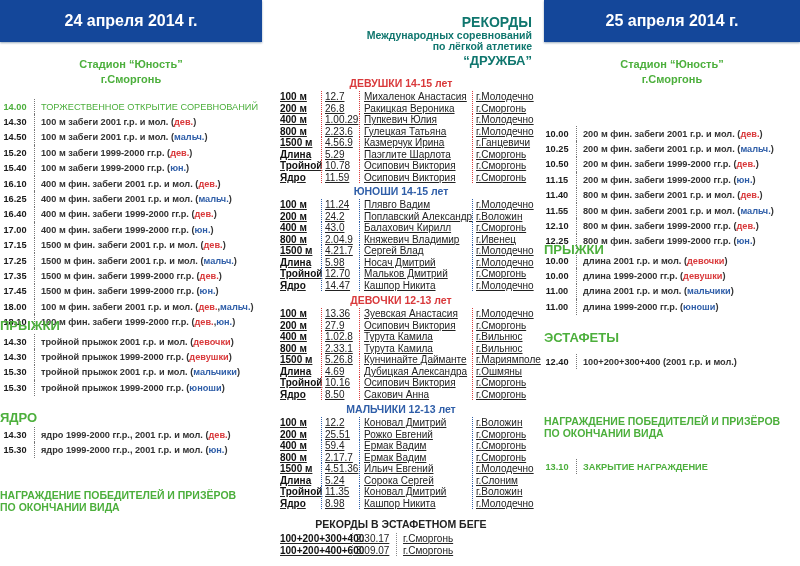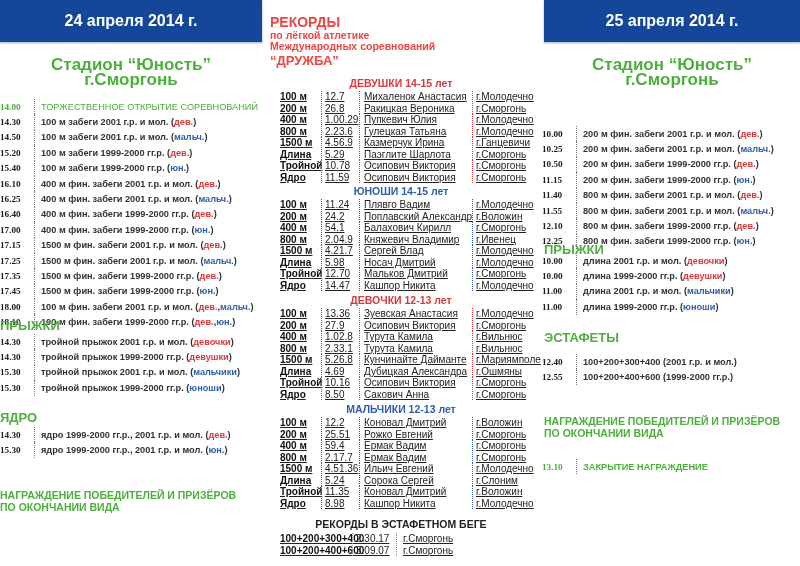--- a/index.html
+++ b/index.html
@@ -12,38 +12,38 @@
 
   .date-banner {
     position: absolute; top: 0; height: 42px; background: #14479a;
     color: #fff; font-weight: bold; font-size: 16px;
     display: flex; align-items: center; justify-content: center;
     box-shadow: 0 1px 2px #9ab;
   }
   #col-left .date-banner { left: 0; width: 262px; }
   #col-right .date-banner { left: 12px; width: 256px; }
 
-  .venue { position: absolute; text-align: center; color: #4caf3c; font-weight: bold; font-size: 17px; line-height: 15px; }
+  .venue { position: absolute; text-align: center; color: #4caf3c; font-weight: bold; font-size: 11px; line-height: 15px; }
   #col-left .venue { top: 57px; left: 0; width: 262px; }
   #col-right .venue { top: 57px; left: 12px; width: 256px; }
 
   .sched { position: absolute; font-size: 9.2px; }
   .sched-row { display: flex; height: 15.4px; align-items: center; white-space: nowrap; }
-  .sched-time { width: 34px; text-align: left; font-weight: bold; color: #1a1a1a; padding-right: 4px; font-family: Liberation Serif, serif; }
+  .sched-time { width: 34px; text-align: center; font-weight: bold; color: #1a1a1a; padding-right: 4px; }
   .sched-text { border-left: 1px dotted #777; padding-left: 6px; height: 100%; display: flex; align-items: center; color: #333; font-weight: bold; }
   .green { color: #4caf3c !important; }
   .red { color: #d9393b; }
   .blue { color: #2f5ea8; }
 
   .section-title { position: absolute; text-align: left; color: #4caf3c; font-weight: bold; font-size: 13px; }
 
   .awards { position: absolute; color: #4caf3c; font-weight: bold; font-size: 10.5px; line-height: 12px; }
 
   
-  .mid-title { position: absolute; left: 0; width: 262px; text-align: left; color: #ef4444; font-weight: bold; }
+  .mid-title { position: absolute; left: 0; width: 262px; text-align: right; color: #0f766e; font-weight: bold; }
   .group-title { position: absolute; left: 0; width: 262px; text-align: center; font-weight: bold; font-size: 10.5px; }
   .rec-table { position: absolute; left: 10px; font-size: 10px; text-decoration: underline; }
   .rec-row { display: flex; height: 11.5px; align-items: center; white-space: nowrap; }
   .rec-event { width: 41px; font-weight: bold; color: #111; }
   .rec-val { width: 38px; padding-left: 3px; }
   .rec-name { width: 113px; padding-left: 4px; }
   .rec-city { padding-left: 3px; }
   .sep-red .rec-val, .sep-red .rec-name, .sep-red .rec-city { border-left: 1px dotted #d9393b; }
   .sep-blue .rec-val, .sep-blue .rec-name, .sep-blue .rec-city { border-left: 1px dotted #2f5ea8; }
   .relay-row .rec-event { width: 72px; }
@@ -237,22 +237,22 @@
     </div>
   <div class="awards" style="top:489px; left:0; width:262px;">
     <div>НАГРАЖДЕНИЕ ПОБЕДИТЕЛЕЙ И ПРИЗЁРОВ</div>
     <div>ПО ОКОНЧАНИИ ВИДА</div>
   </div>
 </div>
 
 <div class="col" id="col-mid">
   <div class="mid-title" style="top:14px; font-size:14px;">РЕКОРДЫ</div>
   <div class="mid-title" style="top:30px; font-size:10.5px; line-height:11px;">
+    <div>Международных соревнований</div>
     <div>по лёгкой атлетике</div>
-    <div>Международных соревнований</div>
   </div>
   <div class="mid-title" style="top:53px; font-size:13px;">“ДРУЖБА”</div>
   <div id="groups">
       <div class="group-title" style="top: 77px; color: rgb(217, 57, 59);">ДЕВУШКИ 14-15 лет</div>
       <div class="rec-table sep-red" style="top: 91px;">
         <div class="rec-row">
           <span class="rec-event">100 м</span>
           <span class="rec-val">12.7</span>
           <span class="rec-name">Михаленок Анастасия</span>
           <span class="rec-city">г.Молодечно</span>
@@ -309,21 +309,21 @@
           <span class="rec-city">г.Молодечно</span>
         </div>
         <div class="rec-row">
           <span class="rec-event">200 м</span>
           <span class="rec-val">24.2</span>
           <span class="rec-name">Поплавский Александр</span>
           <span class="rec-city">г.Воложин</span>
         </div>
         <div class="rec-row">
           <span class="rec-event">400 м</span>
-          <span class="rec-val">54.1</span>
+          <span class="rec-val">43.0</span>
           <span class="rec-name">Балахович Кирилл</span>
           <span class="rec-city">г.Сморгонь</span>
         </div>
         <div class="rec-row">
           <span class="rec-event">800 м</span>
           <span class="rec-val">2.04.9</span>
           <span class="rec-name">Княжевич Владимир</span>
           <span class="rec-city">г.Ивенец</span>
         </div>
         <div class="rec-row">
@@ -577,26 +577,20 @@
       </div>
     </div>
   <div class="section-title" style="top:330px; left:12px; width:256px;">ЭСТАФЕТЫ</div>
   <div class="sched" id="d2-relays" style="top:354px; left:10px;">
       <div class="sched-row">
         <span class="sched-time">12.40</span>
         <span class="sched-text">
           <span>100+200+300+400 (2001 г.р. и мол.)</span>
         </span>
       </div>
-      <div class="sched-row">
-        <span class="sched-time">12.55</span>
-        <span class="sched-text">
-          <span>100+200+400+600 (1999-2000 гг.р.)</span>
-        </span>
-      </div>
     </div>
   <div class="awards" style="top:415px; left:12px; width:256px;">
     <div>НАГРАЖДЕНИЕ ПОБЕДИТЕЛЕЙ И ПРИЗЁРОВ</div>
     <div>ПО ОКОНЧАНИИ ВИДА</div>
   </div>
   <div class="sched" id="d2-closing" style="top:459px; left:10px;">
       <div class="sched-row">
         <span class="sched-time green">13.10</span>
         <span class="sched-text green" style="font-weight: bold;">ЗАКРЫТИЕ НАГРАЖДЕНИЕ</span>
       </div>

